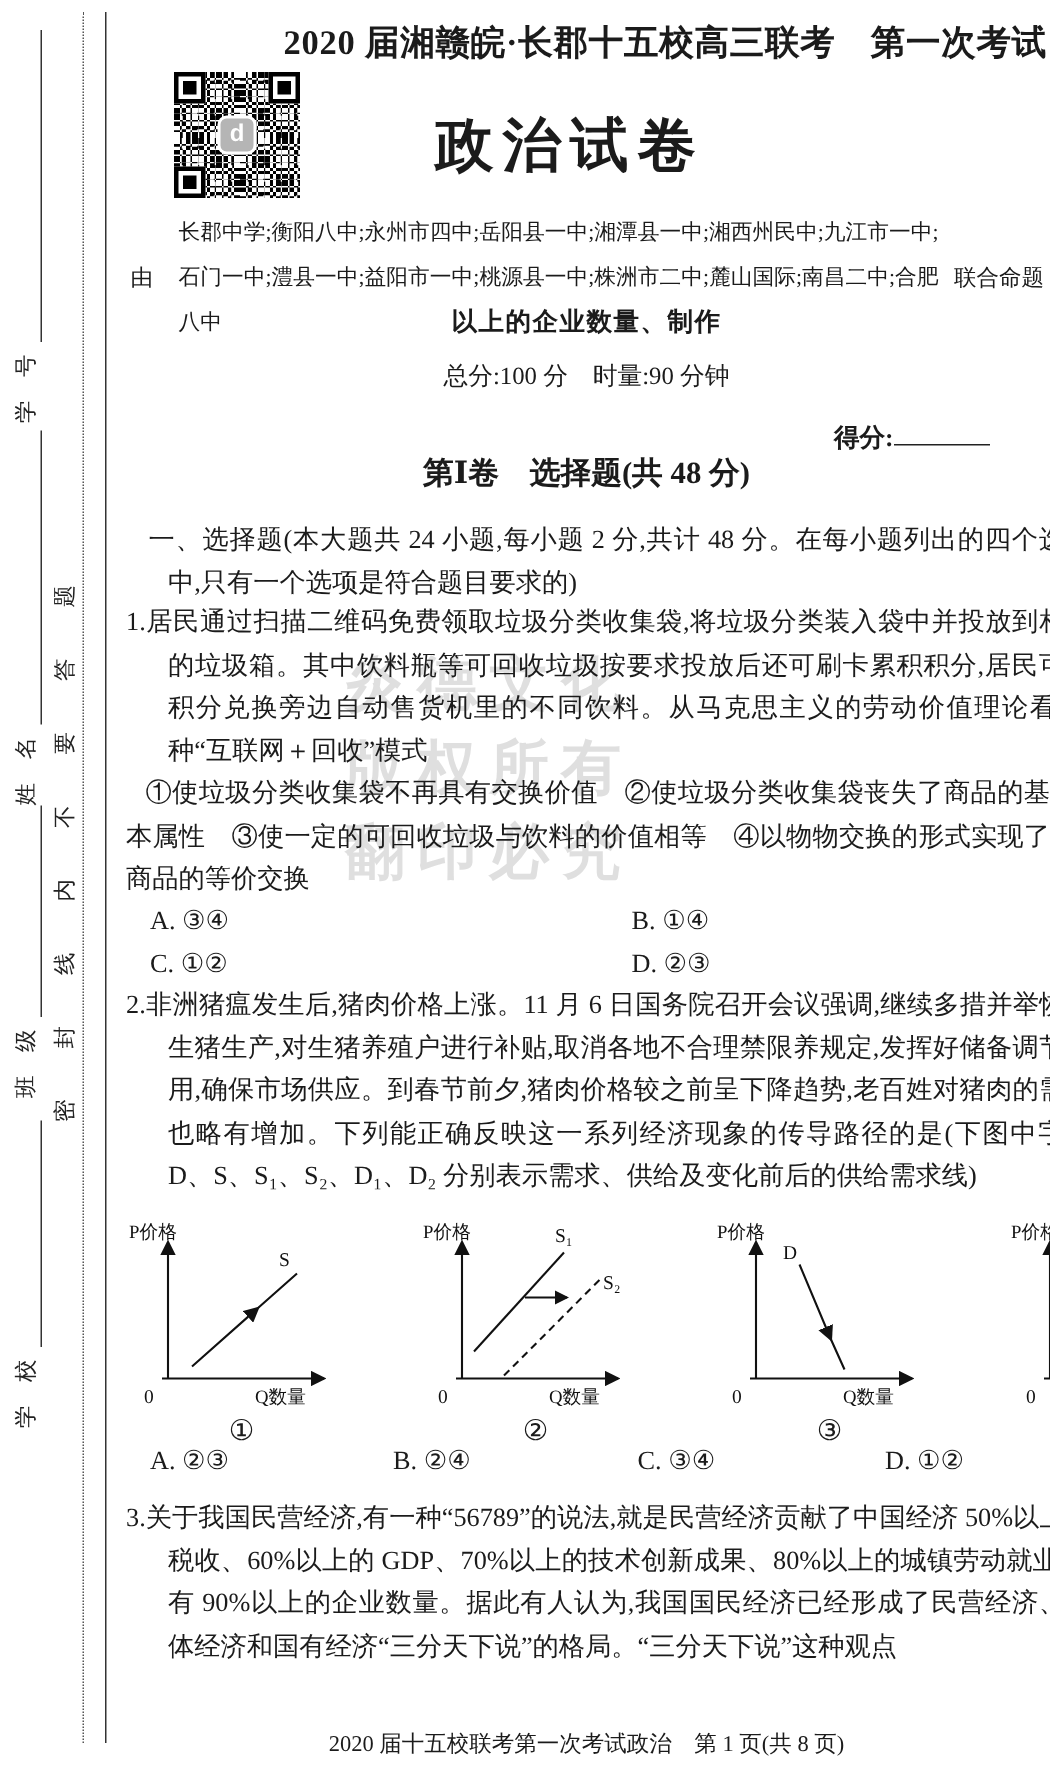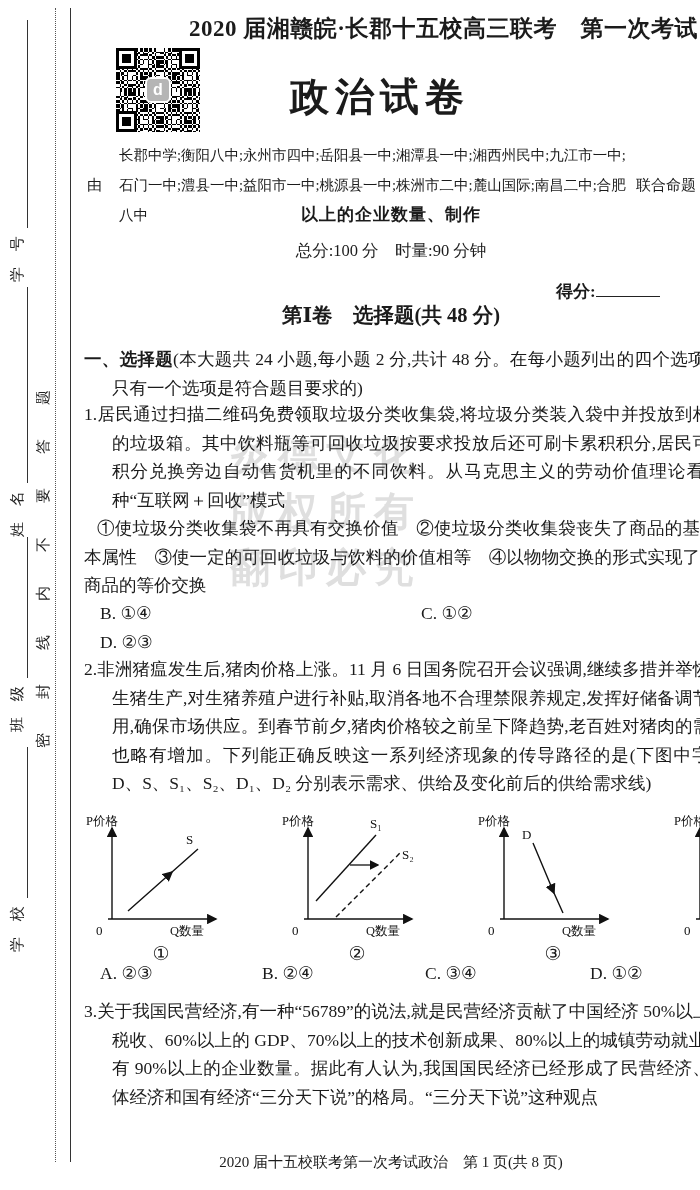--- a/index.html
+++ b/index.html
@@ -62,21 +62,21 @@
   .score-info{position:absolute; top:240px; left:84px; width:614px; text-align:center; font-size:16.5px;}
   .score-line{position:absolute; top:264px; left:556px; font-size:17px; font-weight:bold;margin-top:16px;}
   .blank-line{display:inline-block; width:64px; height:15px; border-bottom:1.6px solid #222;}
   .section-title{position:absolute; top:301px; left:84px; width:614px; text-align:center;
     font-size:20.5px; font-weight:bold;}
   
   .textblock{position:absolute; left:84px; width:616px; font-size:17.5px; line-height:28.5px;
     text-align:justify; word-break:break-all; overflow:hidden; z-index:1;}
   .hang{padding-left:28px; text-indent:-28px;}
   .big-q{top:345px; height:58px;}
-  .big-q .bq-label{font-weight:bold;}
+  .big-q .bq-label{font-weight:normal;margin-left:15px;}
   .q1{top:400px; height:115px;}
   .q1-statements{top:514px; height:86px; text-indent:13px;}
   .q2{top:655px; height:160px;}
   .q3{top:997px; height:160px;}
   .opts2col{position:absolute; top:599px; left:84px; width:616px; display:grid;
     grid-template-columns:321px auto; font-size:17.5px; line-height:28.5px; z-index:1;}
   .opts2col span{padding-left:16px;}
   .opts4col{position:absolute; top:963px; left:84px; width:616px; display:grid;
     grid-template-columns:162px 163px 165px auto; font-size:17.5px; z-index:1;}
   .opts4col span{padding-left:16px;}
@@ -152,20 +152,21 @@
 
   <div class="textblock hang big-q">
     <span class="bq-label">一、选择题</span><span>(本大题共 24 小题,每小题 2 分,共计 48 分。在每小题列出的四个选项中,只有一个选项是符合题目要求的)</span>
   </div>
 
   <div class="textblock hang q1">
     <span>1.</span><span>居民通过扫描二维码免费领取垃圾分类收集袋,将垃圾分类装入袋中并投放到相应的垃圾箱。其中饮料瓶等可回收垃圾按要求投放后还可刷卡累积积分,居民可凭积分兑换旁边自动售货机里的不同饮料。从马克思主义的劳动价值理论看,这种“互联网＋回收”模式</span>
   </div>
   <div class="textblock q1-statements">①使垃圾分类收集袋不再具有交换价值　②使垃圾分类收集袋丧失了商品的基本属性　③使一定的可回收垃圾与饮料的价值相等　④以物物交换的形式实现了商品的等价交换</div>
   <div class="opts2col">
+    <span>A. ③④</span>
     <span>B. ①④</span>
     <span>C. ①②</span>
     <span>D. ②③</span>
   </div>
 
   <div class="textblock hang q2">
     <span>2.</span><span>非洲猪瘟发生后,猪肉价格上涨。11 月 6 日国务院召开会议强调,继续多措并举恢复生猪生产,对生猪养殖户进行补贴,取消各地不合理禁限养规定,发挥好储备调节作用,确保市场供应。到春节前夕,猪肉价格较之前呈下降趋势,老百姓对猪肉的需求也略有增加。下列能正确反映这一系列经济现象的传导路径的是(下图中字母 D、S、S₁、S₂、D₁、D₂ 分别表示需求、供给及变化前后的供给需求线)</span>
   </div>
 
   <div class="graphs-row">

